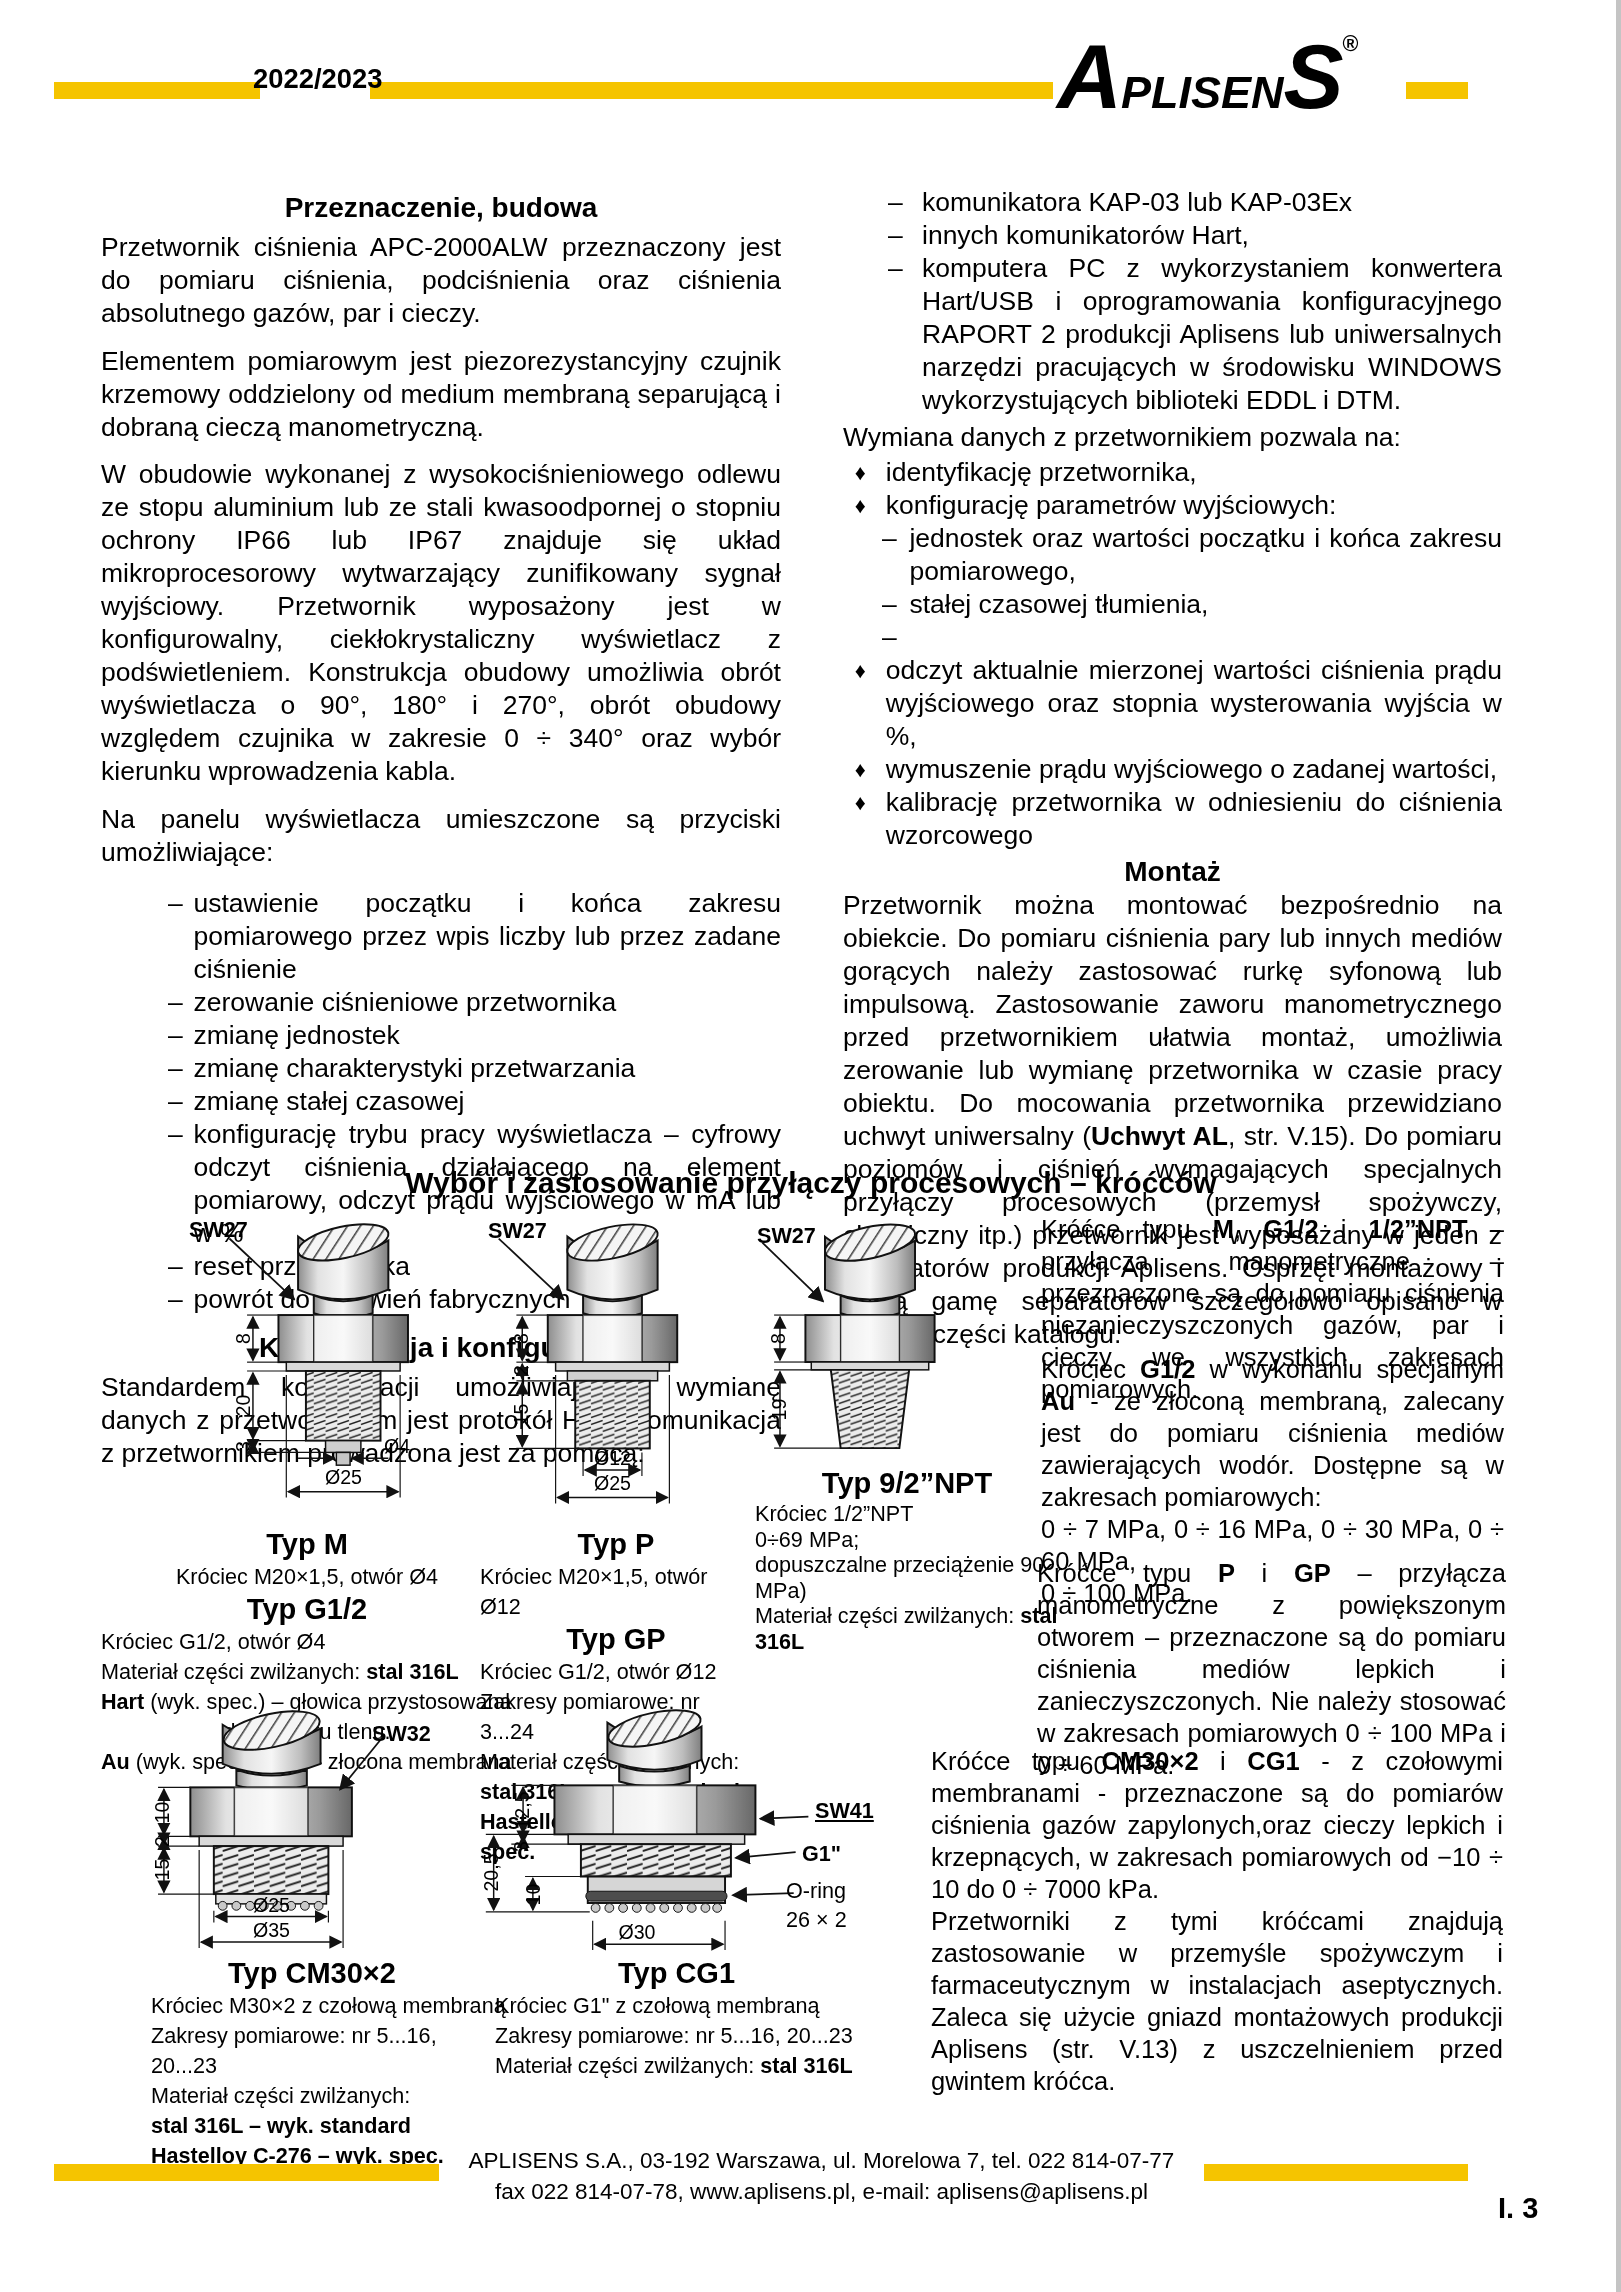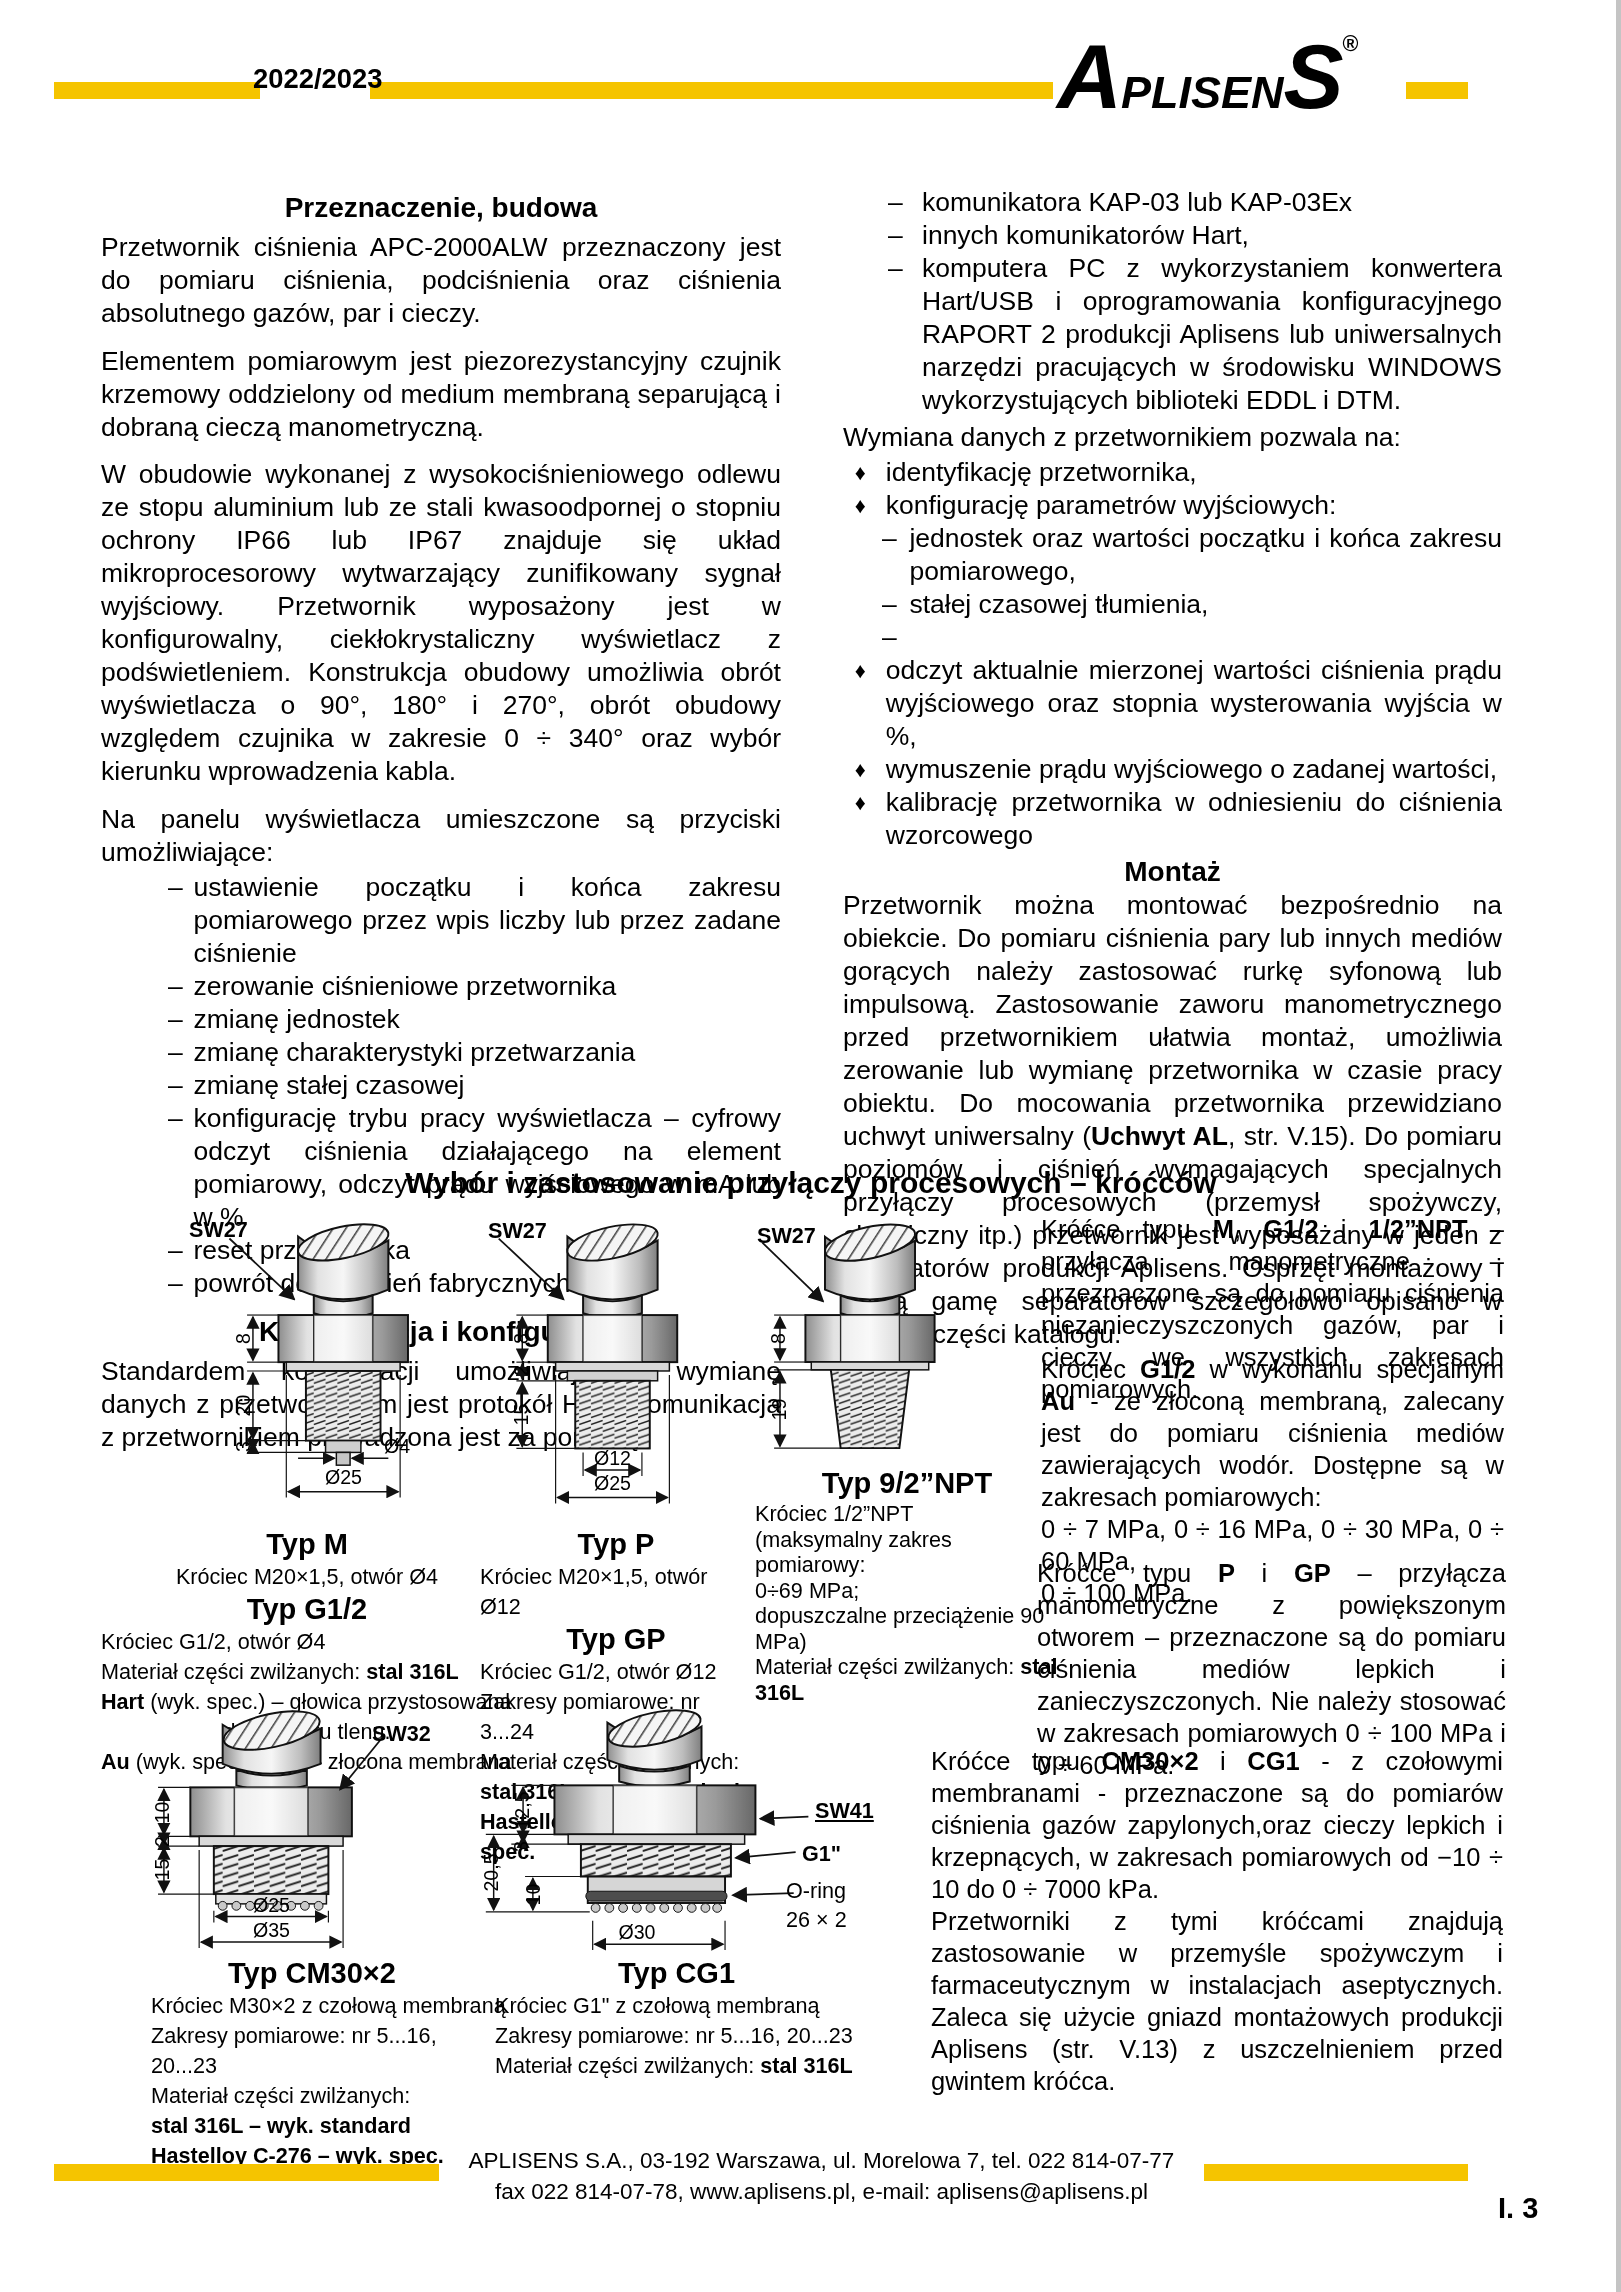--- a/index.html
+++ b/index.html
@@ -80,21 +80,21 @@
   <div class="bar" style="left:370px;top:82px;width:683px;"></div>
   <div class="bar" style="left:1406px;top:82px;width:62px;"></div>
   <div class="year">2022/2023</div>
   <div class="logo"><span class="la">A</span><span class="lm">PLISEN</span><span class="ls">S</span><span class="lr">®</span></div>
 
   <div class="col" style="left:101px;top:190px;width:680px;">
     <div class="h">Przeznaczenie, budowa</div>
     <p>Przetwornik ciśnienia APC-2000ALW przeznaczony jest do pomiaru ciśnienia, podciśnienia oraz ciśnienia absolutnego gazów, par i cieczy.</p>
     <p>Elementem pomiarowym jest piezorezystancyjny czujnik krzemowy oddzielony od medium membraną separującą i dobraną cieczą manometryczną.</p>
     <p>W obudowie wykonanej z wysokociśnieniowego odlewu ze stopu aluminium lub ze stali kwasoodpornej o stopniu ochrony IP66 lub IP67 znajduje się układ mikroprocesorowy wytwarzający zunifikowany sygnał wyjściowy. Przetwornik wyposażony jest w konfigurowalny, ciekłokrystaliczny wyświetlacz z podświetleniem. Konstrukcja obudowy umożliwia obrót wyświetlacza o 90°, 180° i 270°, obrót obudowy względem czujnika w zakresie 0 ÷ 340° oraz wybór kierunku wprowadzenia kabla.</p>
-    <p style="margin-bottom:2px;">Na panelu wyświetlacza umieszczone są przyciski umożliwiające:</p>
+    <p style="margin-bottom:18px;">Na panelu wyświetlacza umieszczone są przyciski umożliwiające:</p>
     <div class="list-l">
       <div class="dli">
           <span class="b">–</span>
           <span class="t">ustawienie początku i końca zakresu pomiarowego przez wpis liczby lub przez zadane ciśnienie</span>
         </div>
       <div class="dli">
           <span class="b">–</span>
           <span class="t">zerowanie ciśnieniowe przetwornika</span>
         </div>
       <div class="dli">
@@ -291,21 +291,20 @@
     <div>Króciec G1/2, otwór Ø12</div>
     <div>Zakresy pomiarowe: nr 3...24</div>
     <div>Materiał części zwilżanych:</div>
     <div><b>stal 316L – wyk. standard</b></div>
     <div><b>Hastelloy C-276 – wyk. spec.</b></div>
   </div>
 
   <div class="cap cap-npt" style="left:755px;top:1466px;width:304px;">
     <div class="tt">Typ 9/2”NPT</div>
     <div>Króciec 1/2”NPT</div>
-    <div>(maksymalny zakres pomiarowy:</div>
     <div>0÷69 MPa;</div>
     <div>dopuszczalne przeciążenie 90 MPa)</div>
     <div>Materiał części zwilżanych: <b>stal 316L</b></div>
   </div>
 
   <div class="blk" style="left:1041px;top:1213px;width:463px;">Króćce typu <b>M</b>, <b>G1/2</b> i <b>1/2”NPT</b> – przyłącza manometryczne – przeznaczone są do pomiaru ciśnienia niezanieczyszczonych gazów, par i cieczy we wszystkich zakresach pomiarowych.</div>
   <div class="blk" style="left:1041px;top:1353px;width:463px;">Króciec <b>G1/2</b> w wykonaniu specjalnym <b>Au</b> - ze złoconą membraną, zalecany jest do pomiaru ciśnienia mediów zawierających wodór. Dostępne są w zakresach pomiarowych:<br>0 ÷ 7 MPa, 0 ÷ 16 MPa, 0 ÷ 30 MPa,  0 ÷ 60 MPa,<br>0 ÷ 100 MPa.</div>
   <div class="blk" style="left:1037px;top:1521px;width:469px;margin-top:36px;">Króćce typu <b>P</b> i <b>GP</b> – przyłącza manometryczne z powiększonym otworem – przeznaczone są do pomiaru ciśnienia mediów lepkich i zanieczyszczonych. Nie należy stosować w zakresach pomiarowych 0 ÷ 100 MPa i 0 ÷ 60 MPa.</div>
   <div class="blk" style="left:931px;top:1745px;width:572px;">Króćce typu <b>CM30×2</b> i <b>CG1</b>  - z czołowymi membranami - przeznaczone są do pomiarów ciśnienia gazów zapylonych,oraz cieczy lepkich i krzepnących, w zakresach pomiarowych od  −10 ÷ 10 do 0 ÷ 7000 kPa.<br>Przetworniki z tymi króćcami znajdują zastosowanie w przemyśle spożywczym i farmaceutycznym w instalacjach aseptycznych. Zaleca się użycie gniazd montażowych produkcji Aplisens (str. V.13) z uszczelnieniem przed gwintem króćca.</div>
 

